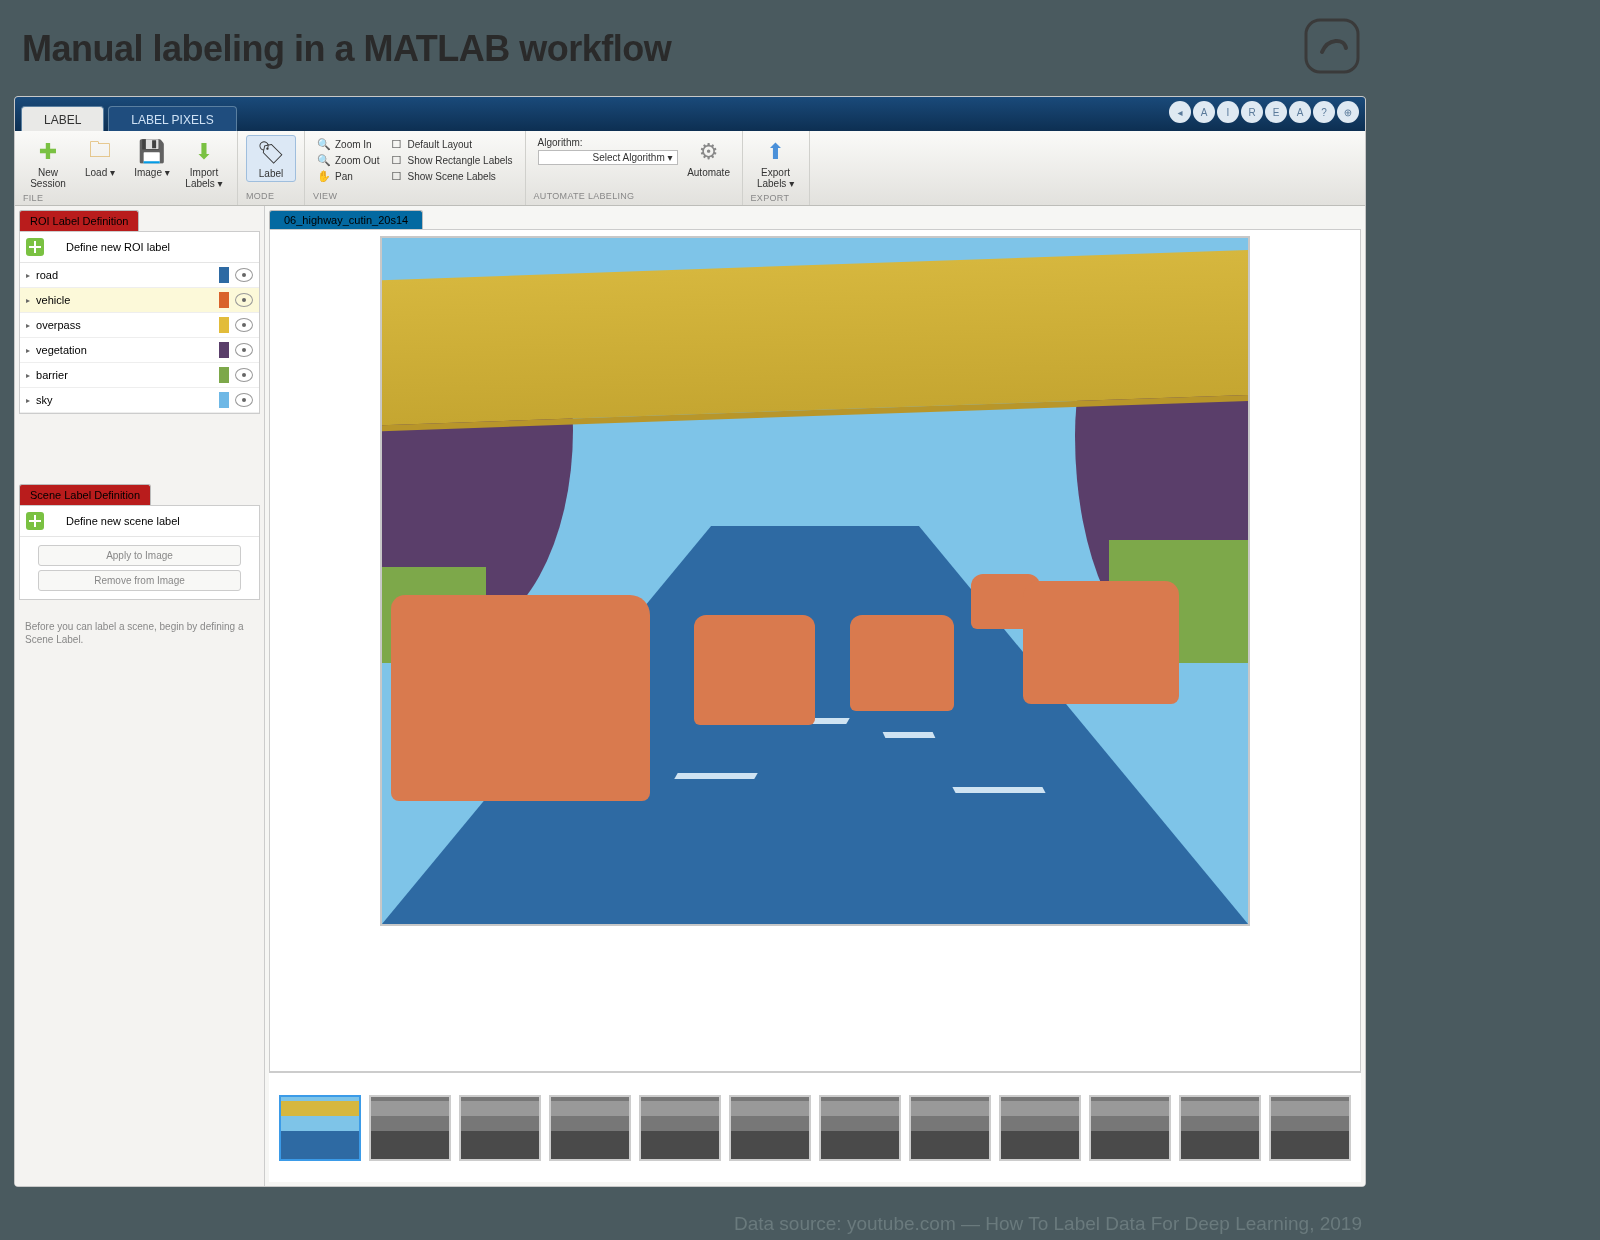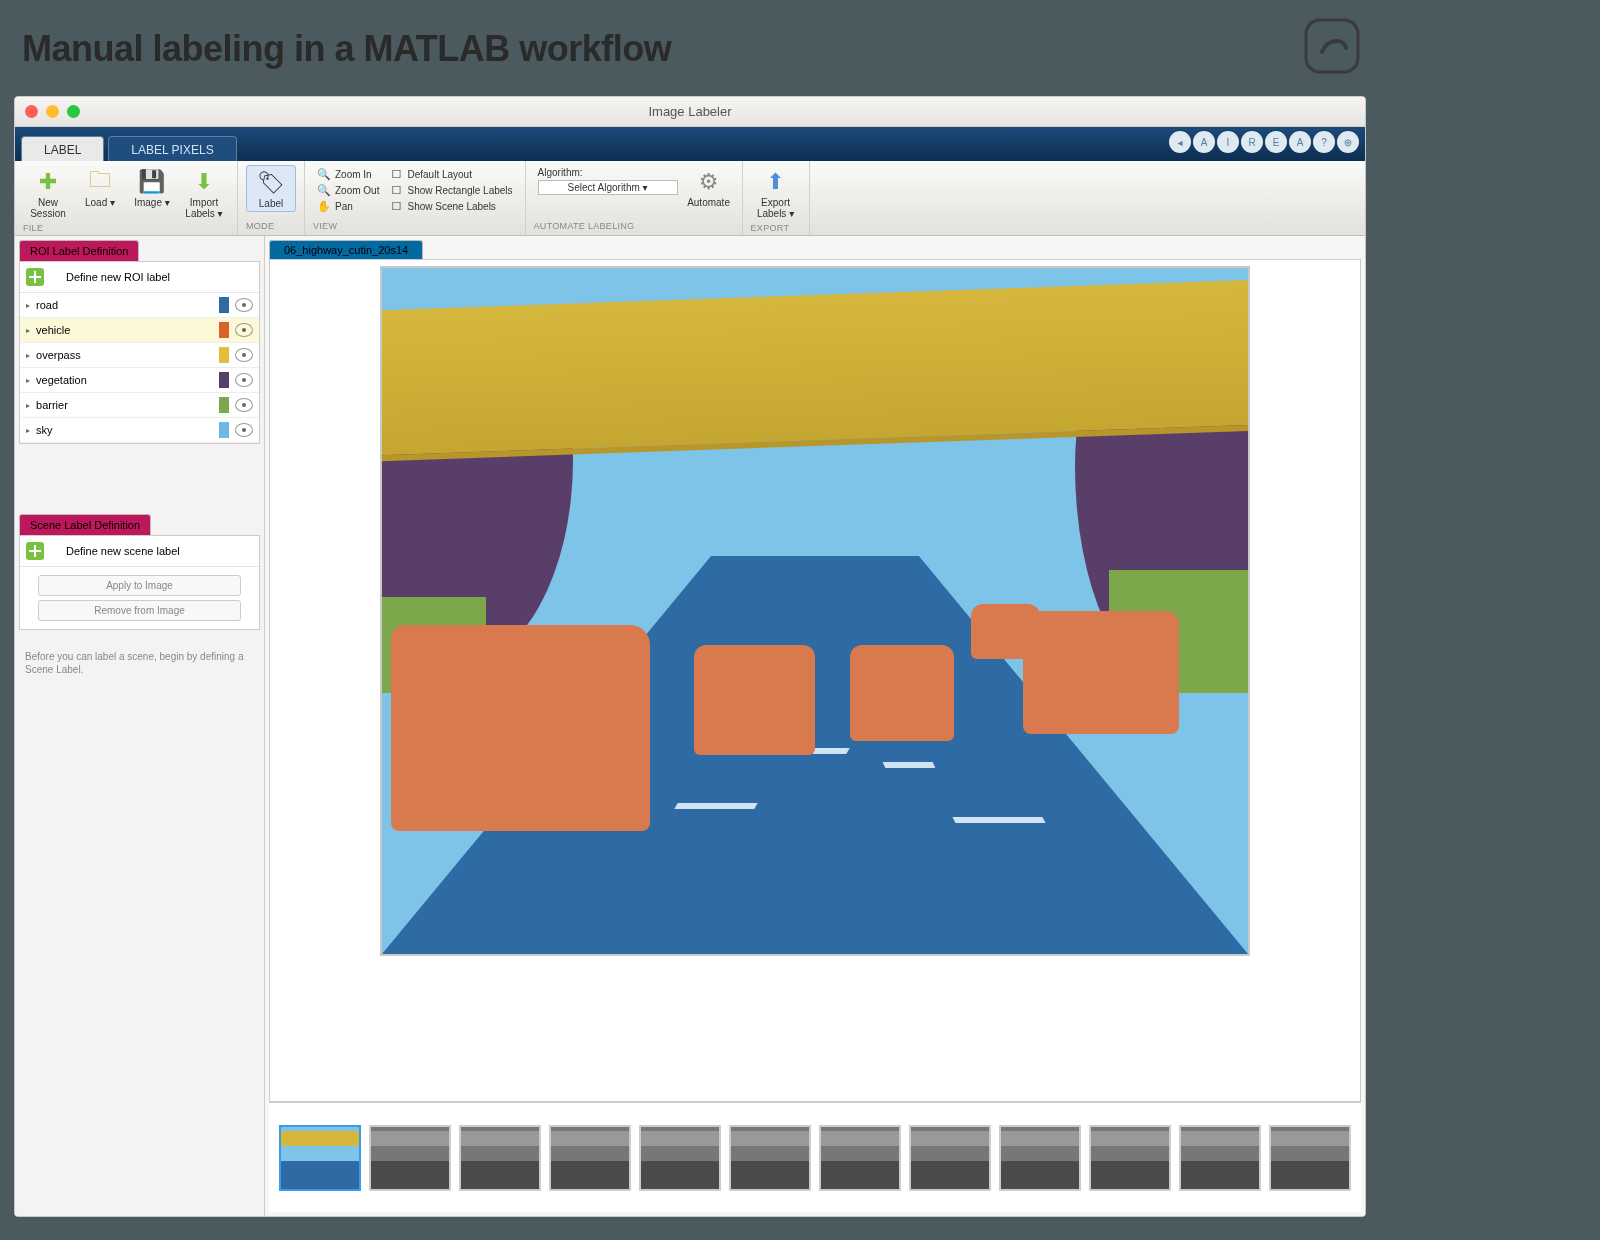--- a/index.html
+++ b/index.html
@@ -28,26 +28,26 @@
 .rib-group { border-right:1px solid #d0d0cc; padding:4px 8px 2px; display:flex; flex-direction:column; }
 .rib-group .controls { display:flex; align-items:flex-start; gap:2px; min-height:54px; }
 .rib-group .caption { text-align:left; font-size:9px; color:#888; text-transform:uppercase; letter-spacing:0.3px; padding-top:2px; }
 .big-btn { width:50px; text-align:center; padding:2px 2px; cursor:pointer; border-radius:3px; }
 .big-btn .ic { height:30px; display:flex; align-items:center; justify-content:center; font-size:22px; }
 .big-btn .lbl { font-size:10px; line-height:11px; }
 .big-btn.selected { background:#dce8f5; border:1px solid #9fbedd; }
 .small-row { display:flex; flex-direction:column; gap:2px; padding:2px 4px; }
 .small-row .sm { display:flex; align-items:center; gap:4px; font-size:10px; white-space:nowrap; cursor:pointer; }
 .sm .ico { width:14px; height:14px; display:inline-flex; align-items:center; justify-content:center; font-size:11px; }
-.combo { border:1px solid #bbb; background:#fff; padding:1px 4px; font-size:10px; width:140px; display:flex; justify-content:center; }
+.combo { border:1px solid #bbb; background:#fff; padding:1px 4px; font-size:10px; width:140px; display:flex; justify-content:flex-end; }
 
 .body-area { display:flex; background:#f1f0ee; height:980px; }
 .left-panel { width:256px; border-right:1px solid #ccc; background:#f4f3f1; display:flex; flex-direction:column; font-size:11px; }
 .panel-tab { display:flex; margin:4px 4px 0; }
-.panel-tab .pt { background:#be185d; border:1px solid #bbb; border-bottom:none; padding:4px 10px; font-size:11px; border-radius:3px 3px 0 0; }
+.panel-tab .pt { background:#b91c1c; border:1px solid #bbb; border-bottom:none; padding:4px 10px; font-size:11px; border-radius:3px 3px 0 0; }
 .panel-body { background:#fff; border:1px solid #ccc; margin:0 4px 6px; flex: 0 0 auto; }
 .define-row { display:flex; align-items:center; gap:22px; padding:6px 6px; border-bottom:1px solid #e5e5e5; font-size:11px; cursor:pointer; }
 .plus-ic { width:18px; height:18px; background:#7ac142; border-radius:3px; position:relative; }
 .plus-ic::before,.plus-ic::after{content:"";position:absolute;background:#fff;}
 .plus-ic::before{left:8px;top:3px;width:2px;height:12px}
 .plus-ic::after{top:8px;left:3px;height:2px;width:12px}
 .lbl-list { }
 .lbl-item { display:flex; align-items:center; padding:4px 6px; border-bottom:1px solid #eee; cursor:pointer; }
 .lbl-item.sel { background:#fcf9d9; }
 .tri { font-size:8px; color:#666; margin-right:6px; }
@@ -101,28 +101,20 @@
 <div class="slide-frame">
   <div class="slide-title">Manual labeling in a MATLAB workflow</div>
   <div class="logo-badge">
     <svg viewBox="0 0 56 56">
         <rect x="2" y="2" width="52" height="52" rx="14" fill="none" stroke="#3a3a3a" stroke-width="3"></rect>
         <path d="M18 34c6-14 22-14 24-4" fill="none" stroke="#3a3a3a" stroke-width="4" stroke-linecap="round"></path>
       </svg>
   </div>
 
   <div class="app-wrap">
-    <div class="mac-titlebar">
-      <div class="traffic">
-          <span class="r"></span>
-          <span class="y"></span>
-          <span class="g"></span>
-        </div>
-      <div class="title">Image Labeler</div>
-    </div>
 
     <div class="tabs-row">
       <div class="tab active">LABEL</div>
       <div class="tab">LABEL PIXELS</div>
       <div class="right-cluster">
         <div class="round-btn">◂</div>
         <div class="round-btn">A</div>
         <div class="round-btn">I</div>
         <div class="round-btn">R</div>
         <div class="round-btn">E</div>

